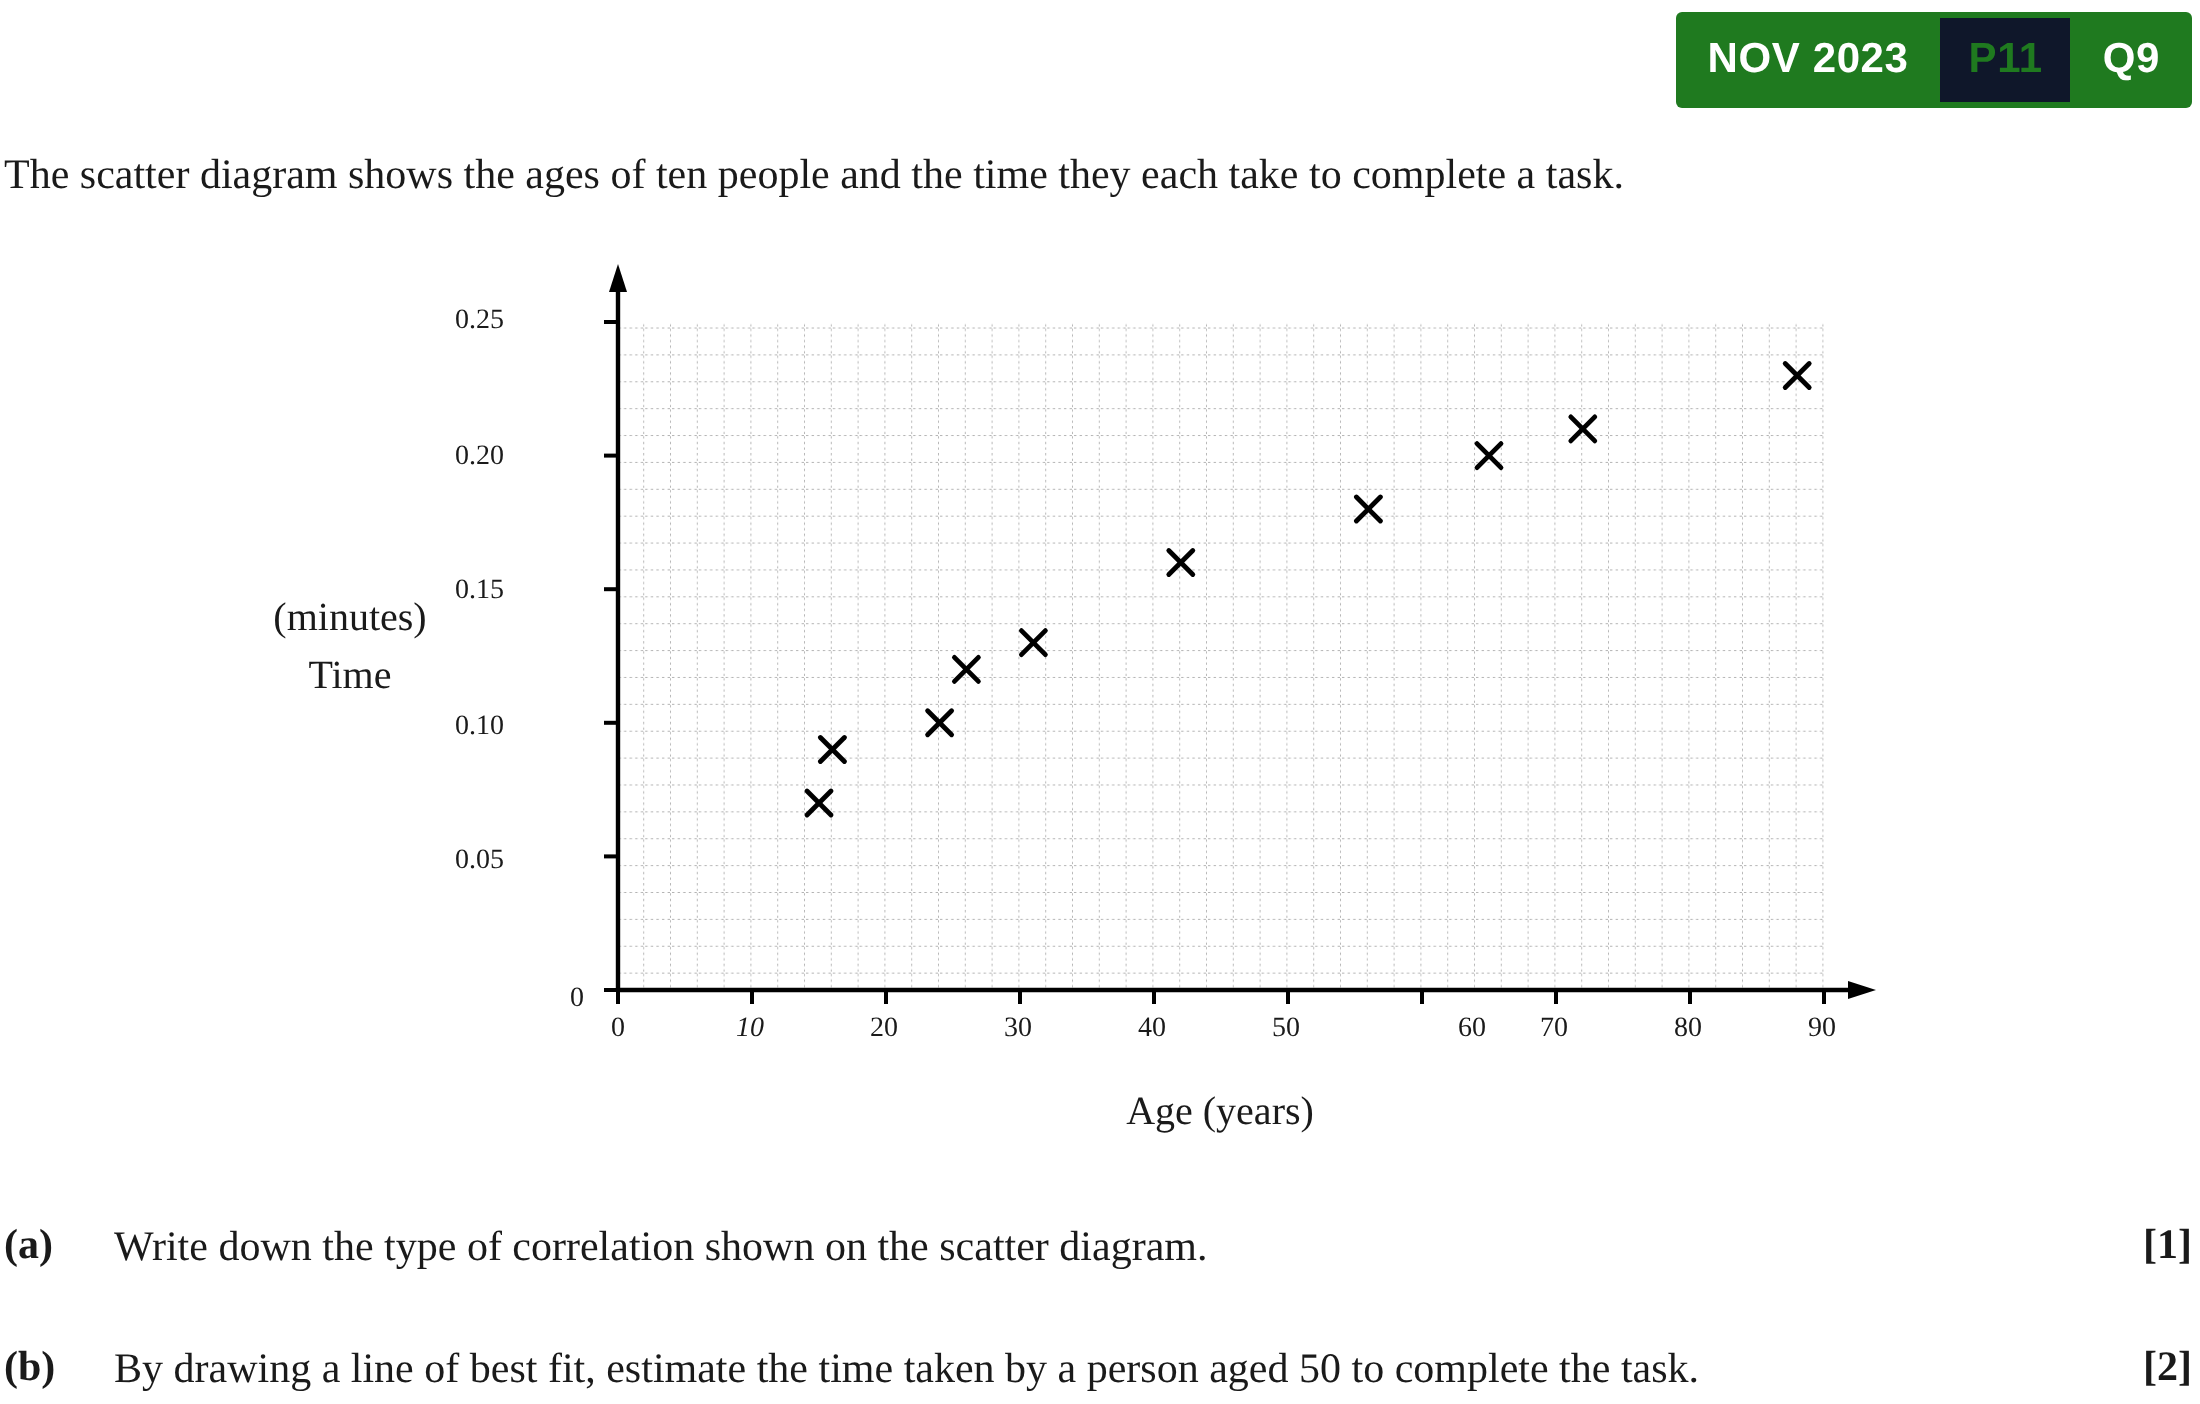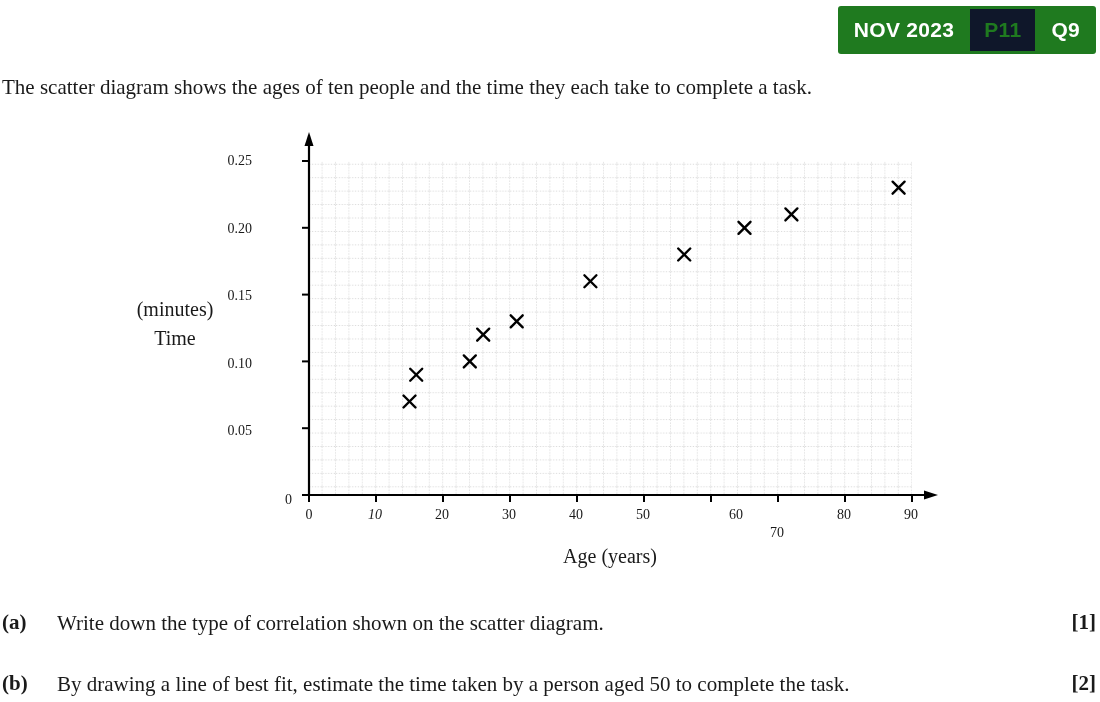--- a/index.html
+++ b/index.html
@@ -143,21 +143,21 @@
     <div class="tick-label ytick" style="left:192px; top:111px;">0.20</div>
     <div class="tick-label ytick" style="left:192px; top:43px;">0.25</div>
 
     <div class="tick-label xtick" style="left:289px; top:397px;">0</div>
     <div class="tick-label xtick" style="left:355px; top:397px;font-style:italic;">10</div>
     <div class="tick-label xtick" style="left:422px; top:397px;">20</div>
     <div class="tick-label xtick" style="left:489px; top:397px;">30</div>
     <div class="tick-label xtick" style="left:556px; top:397px;">40</div>
     <div class="tick-label xtick" style="left:623px; top:397px;">50</div>
     <div class="tick-label xtick" style="left:716px; top:397px;">60</div>
-    <div class="tick-label xtick" style="left:757px; top:415px;">70</div>
+    <div class="tick-label xtick" style="left:757px; top:397px;">70</div>
     <div class="tick-label xtick" style="left:824px; top:397px;">80</div>
     <div class="tick-label xtick" style="left:891px; top:397px;">90</div>
 
     <svg class="plot" viewBox="0 0 1100 480">
       <defs>
         <pattern id="minorGrid" width="13.4" height="13.44" patternUnits="userSpaceOnUse">
           <path d="M 13.4 0 L 0 0 0 13.44" fill="none" stroke="#9a9a9a" stroke-width="0.7" stroke-dasharray="1.2 1.6"></path>
         </pattern>
       </defs>
 

